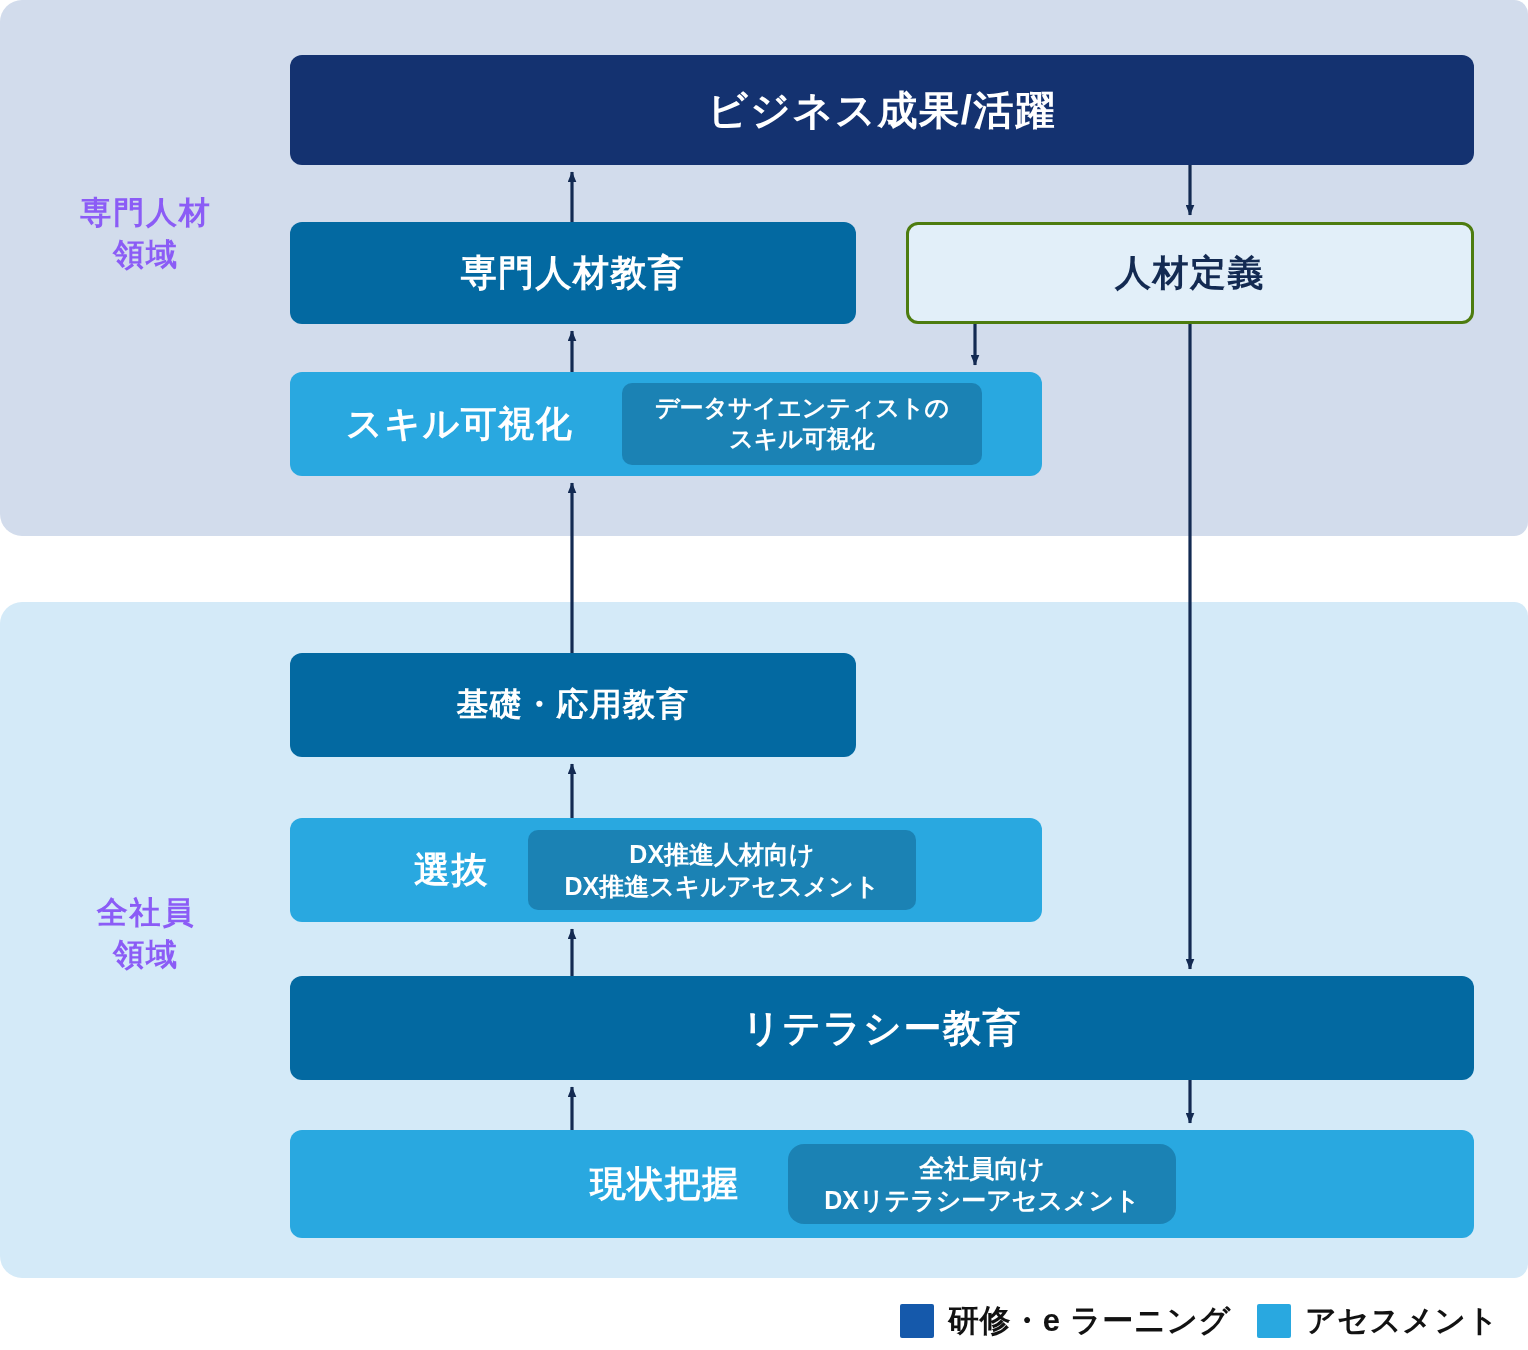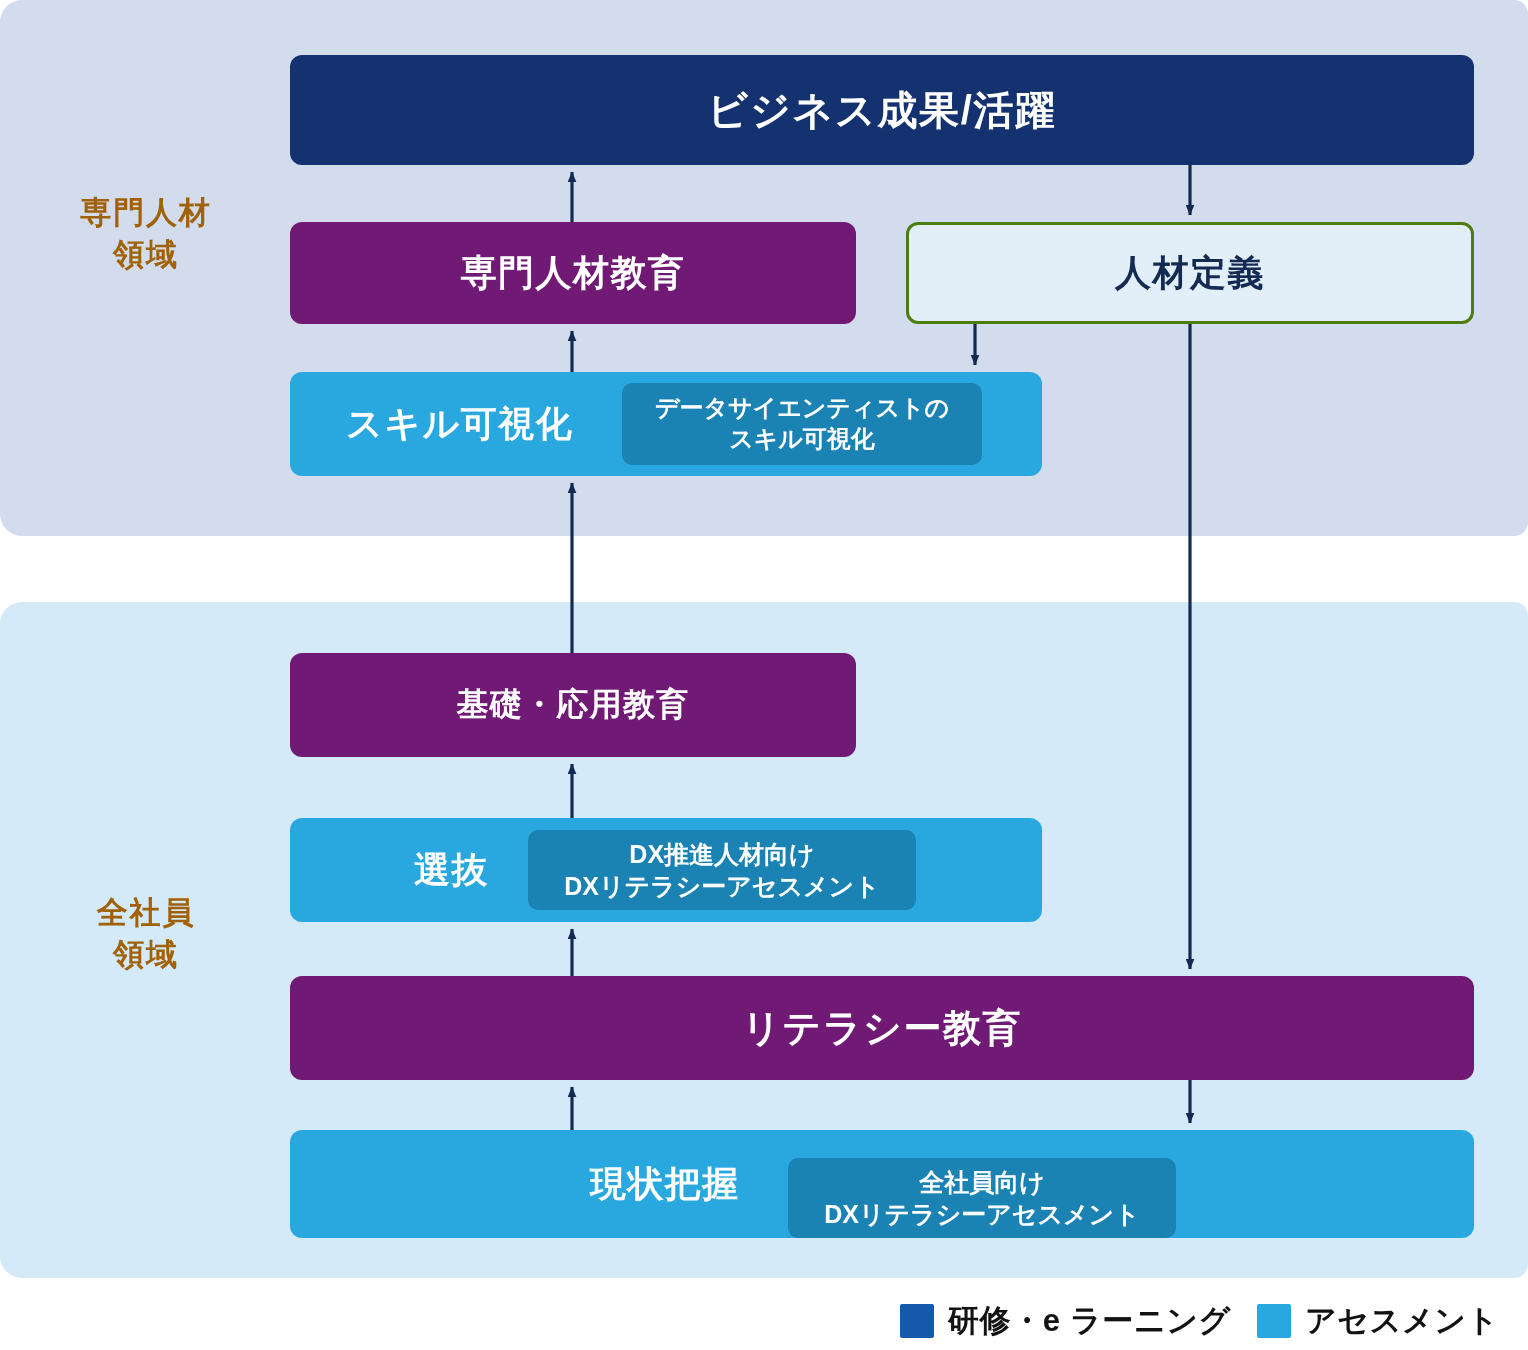--- a/index.html
+++ b/index.html
@@ -38,21 +38,21 @@
     width: 1528px;
     height: 676px;
     background: #d4eaf8;
     border-top-left-radius: 22px;
     border-bottom-left-radius: 22px;
   }
 
   
   .region-label {
     position: absolute;
-    color: #a16207;
+    color: #8b5cf6;
     font-size: 31px;
     font-weight: 700;
     line-height: 1.34;
     text-align: center;
     letter-spacing: 0.06em;
     white-space: pre-line;
   }
   #label-specialist { left: 36px; top: 192px; width: 220px; }
   #label-allstaff   { left: 36px; top: 892px; width: 220px; }
 
@@ -64,21 +64,21 @@
     align-items: center;
     box-sizing: border-box;
   }
   .box-center { justify-content: center; }
   .box-label {
     font-weight: 700;
     letter-spacing: 0.04em;
     white-space: nowrap;
   }
   .navy       { background: #143270; }
-  .blue       { background: #701a75; }
+  .blue       { background: #0369a1; }
   .cyan       { background: #29a8e0; }
   .outline    { background: #e2eff9; border: 3px solid #4d7c0f; }
 
   .t-white { color: #ffffff; }
   .t-navy  { color: #132a52; }
 
   
   .chip {
     position: absolute;
     background: rgba(15, 95, 140, 0.52);
@@ -117,21 +117,21 @@
     color: #ffffff;
     letter-spacing: 0.04em;
     white-space: nowrap;
   }
   #lbl-skill-vis  { left: 56px;  top: 50%; transform: translateY(-50%); font-size: 36px; }
   #lbl-selection  { left: 124px; top: 50%; transform: translateY(-50%); font-size: 36px; }
   #lbl-current    { left: 300px; top: 50%; transform: translateY(-50%); font-size: 36px; }
 
   #chip-skill-vis { left: 332px; top: 11px; width: 360px; height: 82px; font-size: 24px; }
   #chip-selection { left: 238px; top: 12px; width: 388px; height: 80px; font-size: 25px; }
-  #chip-current   { left: 498px; top: 28px; width: 388px; height: 80px; font-size: 25px; }
+  #chip-current   { left: 498px; top: 14px; width: 388px; height: 80px; font-size: 25px; border-radius: 16px; }
 
   
   #connectors {
     position: absolute;
     left: 0;
     top: 0;
     width: 1528px;
     height: 1350px;
     pointer-events: none;
   }
@@ -229,21 +229,21 @@
 スキル可視化</span>
   </div>
 
   <div class="box blue box-center" id="box-basic-edu">
     <span class="box-label t-white">基礎・応用教育</span>
   </div>
 
   <div class="box cyan" id="box-selection">
     <span class="inline-label" id="lbl-selection">選抜</span>
     <span class="chip" id="chip-selection">DX推進人材向け
-DXリテラシーアセスメント</span>
+DX推進スキルアセスメント</span>
   </div>
 
   <div class="box blue box-center" id="box-literacy">
     <span class="box-label t-white">リテラシー教育</span>
   </div>
 
   <div class="box cyan" id="box-current">
     <span class="inline-label" id="lbl-current">現状把握</span>
     <span class="chip" id="chip-current">全社員向け
 DXリテラシーアセスメント</span>

